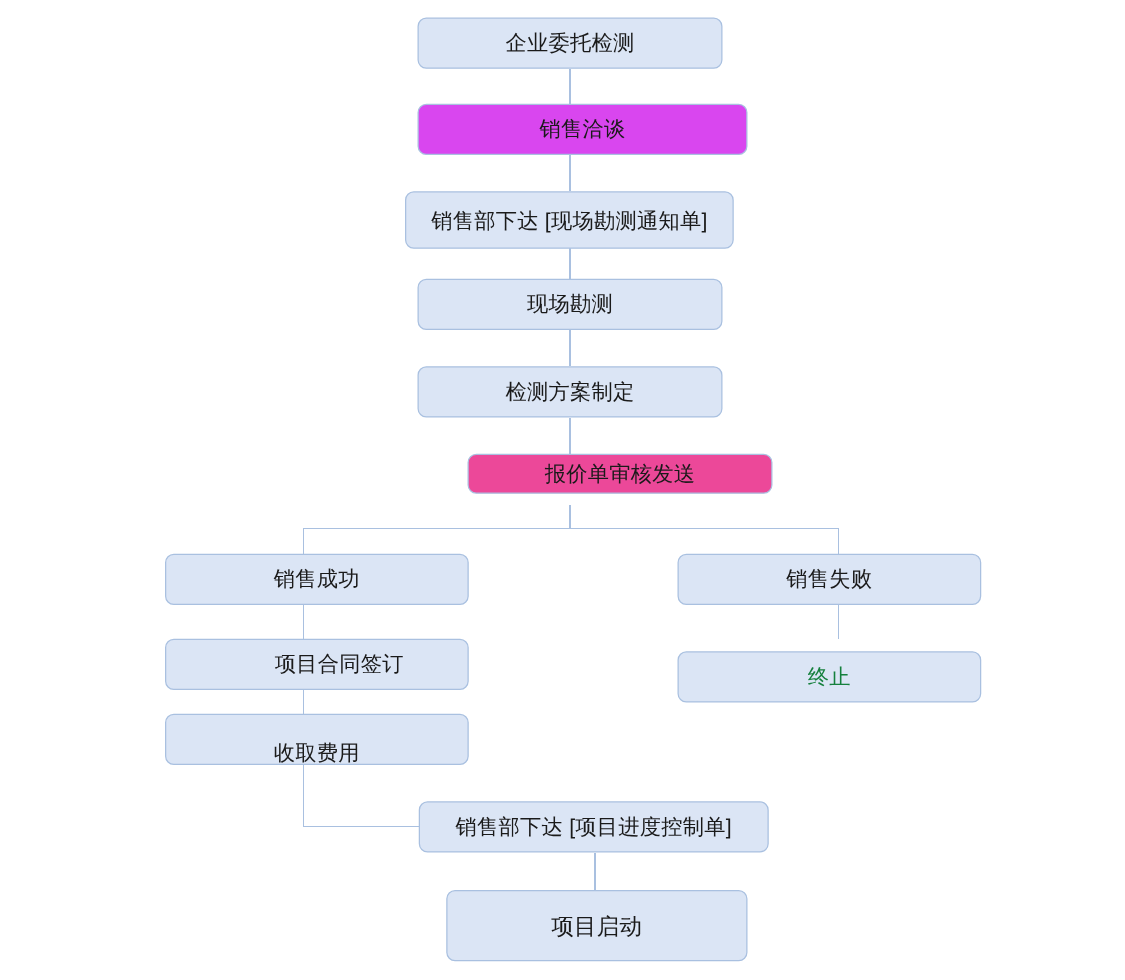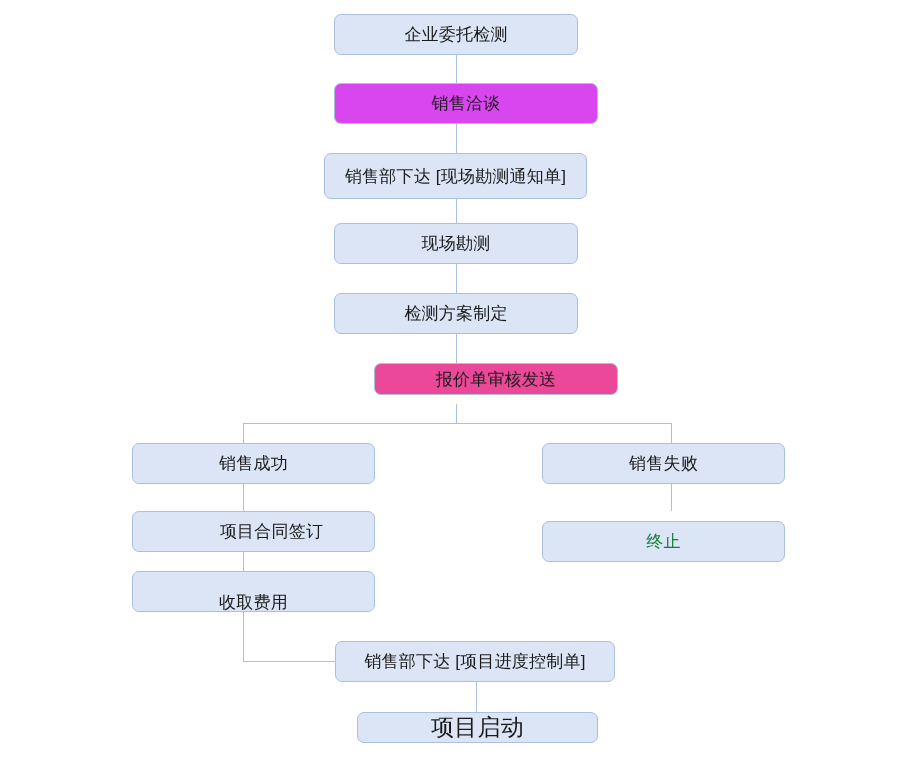--- a/index.html
+++ b/index.html
@@ -102,17 +102,17 @@
       </div>
       <div class="node" style="left: 542px; top: 511px; width: 243px; height: 41px; background: rgb(219, 229, 245); border-color: rgb(169, 192, 224); color: #15803d; font-size: 17px; border-radius: 7px; margin-top: 10px;">
         <span class="node-label">终止</span>
       </div>
       <div class="node" style="left: 132px; top: 571px; width: 243px; height: 41px; background: rgb(219, 229, 245); border-color: rgb(169, 192, 224); color: rgb(26, 26, 26); font-size: 17px; border-radius: 7px; align-items: flex-end;">
         <span class="node-label">收取费用</span>
       </div>
       <div class="node" style="left: 335px; top: 641px; width: 280px; height: 41px; background: rgb(219, 229, 245); border-color: rgb(169, 192, 224); color: rgb(26, 26, 26); font-size: 17px; border-radius: 7px;">
         <span class="node-label">销售部下达 [项目进度控制单]</span>
       </div>
-      <div class="node" style="left: 357px; top: 712px; width: 241px; height: 31px; background: rgb(219, 229, 245); border-color: rgb(169, 192, 224); color: rgb(26, 26, 26); font-size: 23px; border-radius: 7px;">
+      <div class="node" style="left: 357px; top: 712px; width: 241px; height: 57px; background: rgb(219, 229, 245); border-color: rgb(169, 192, 224); color: rgb(26, 26, 26); font-size: 18px; border-radius: 7px;">
         <span class="node-label">项目启动</span>
       </div>
     </div>
 </div>
 
 </body></html>

